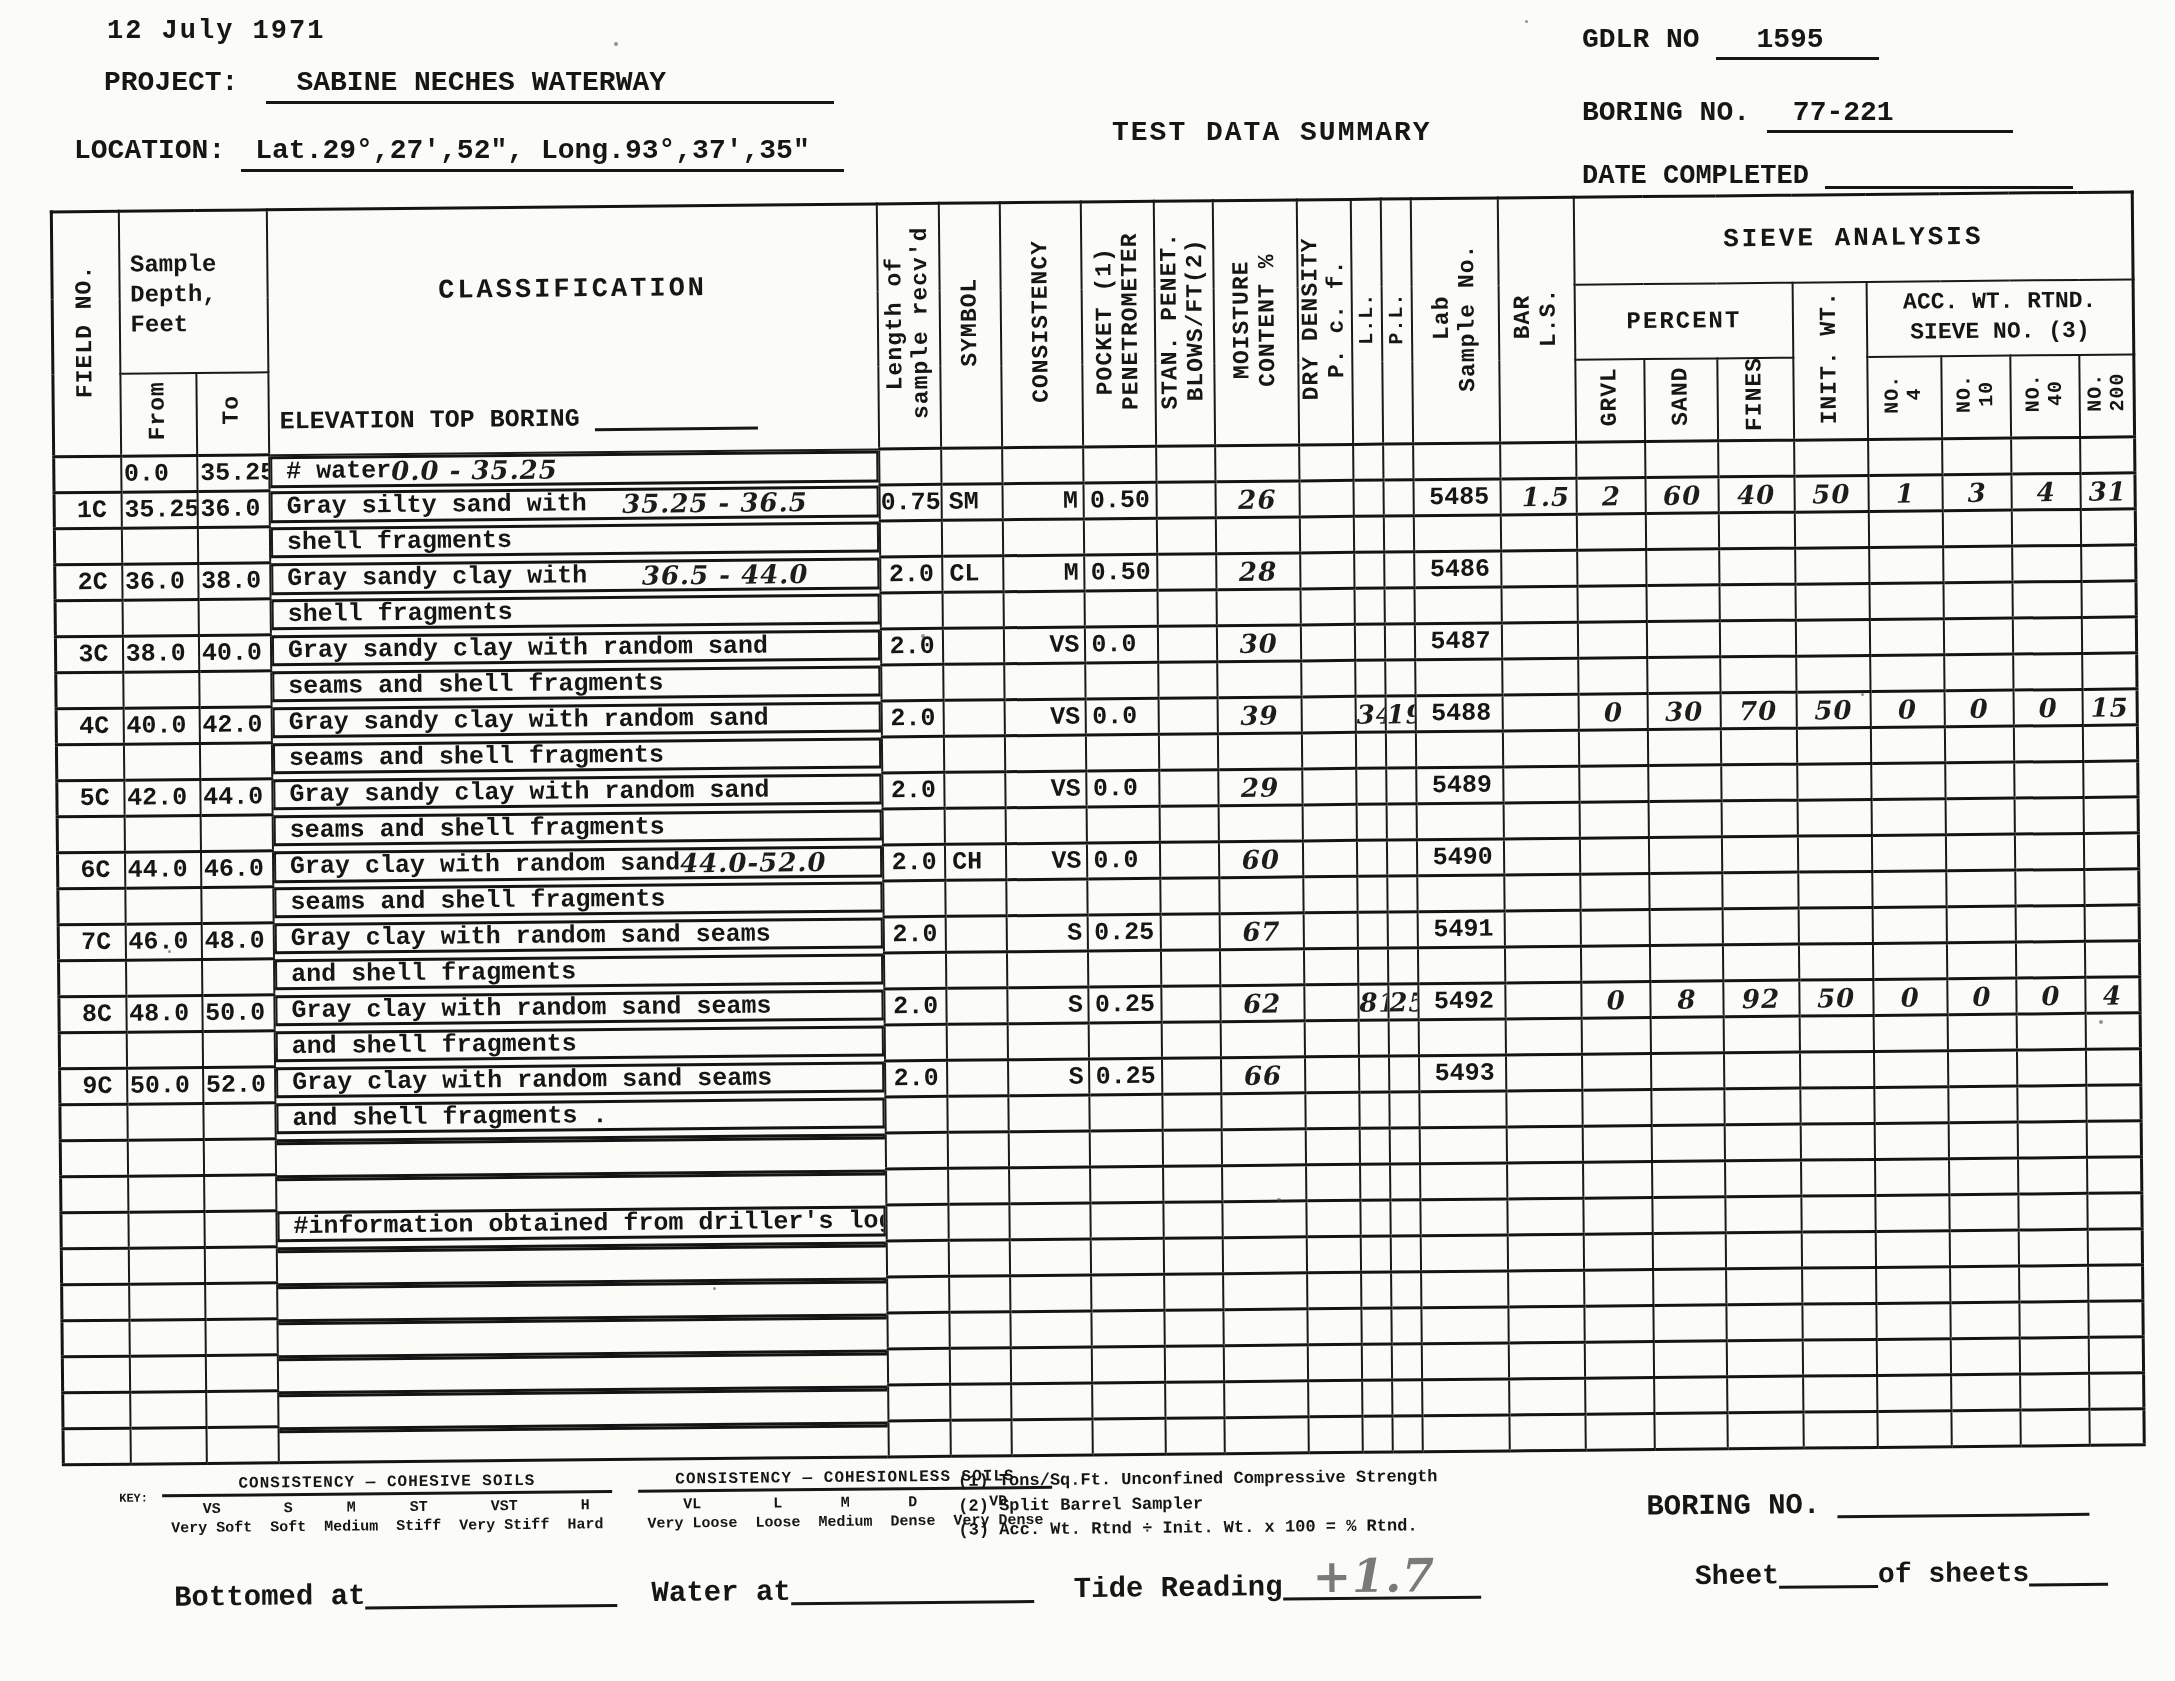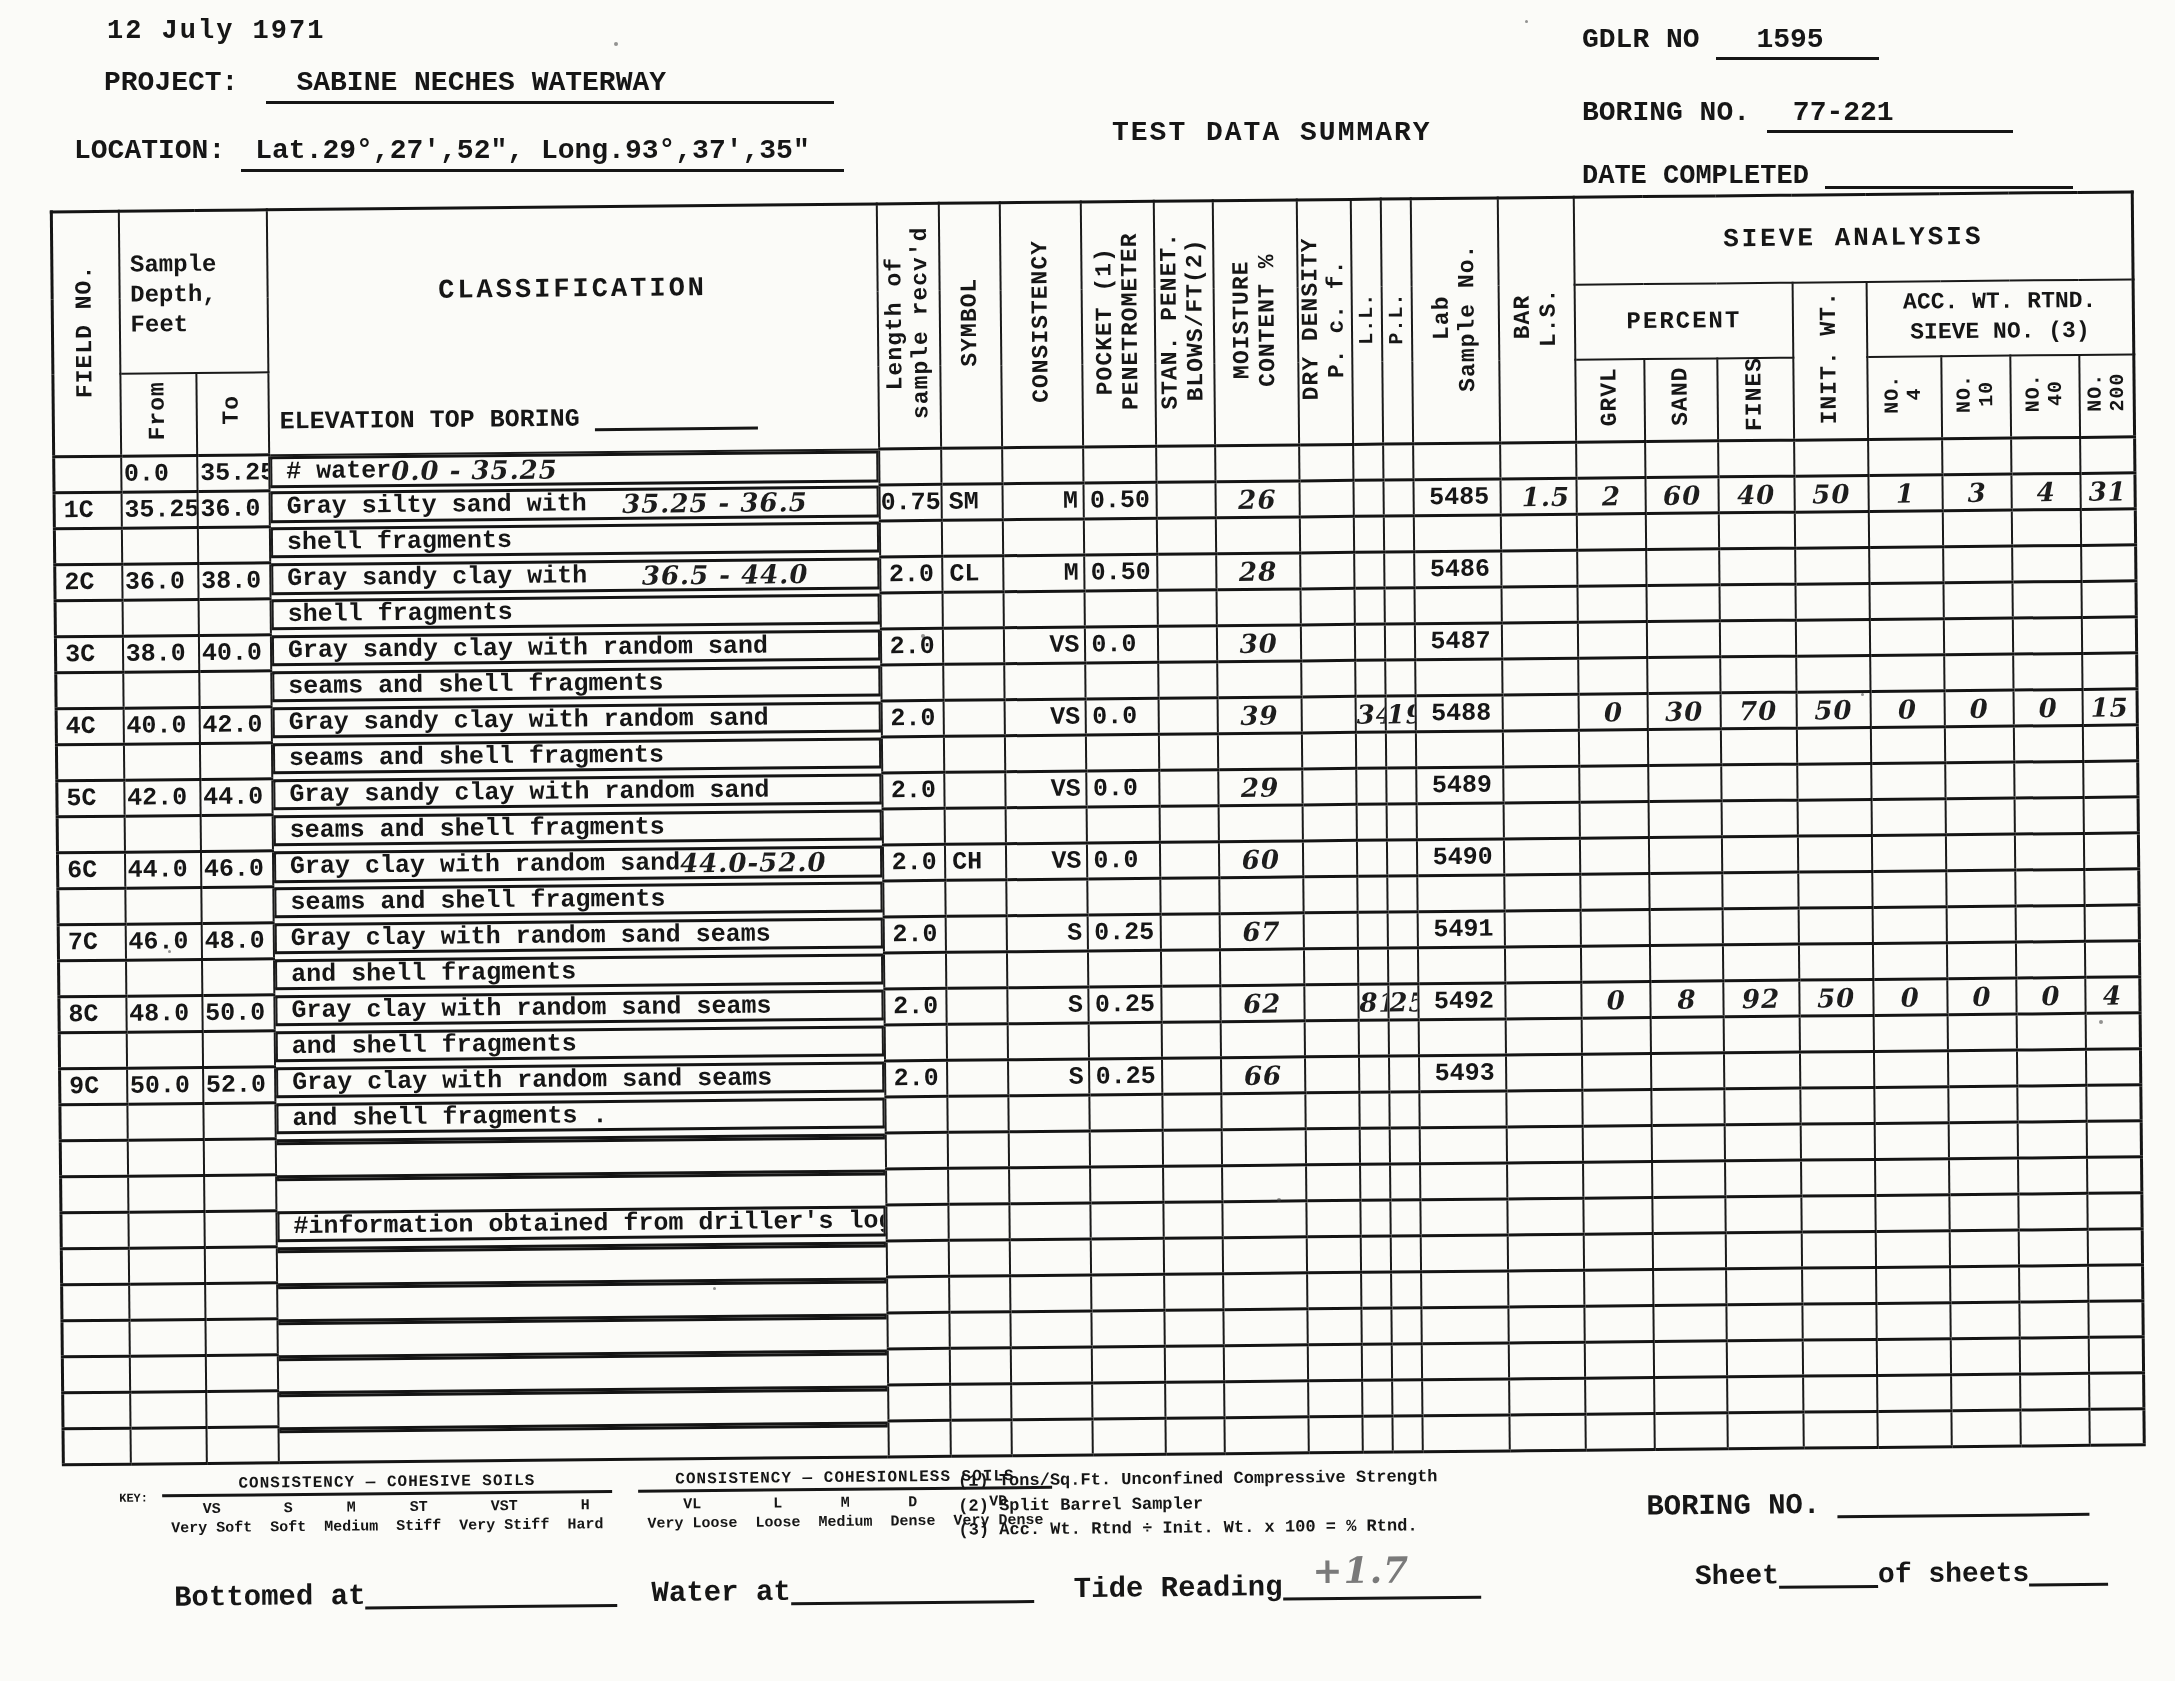--- a/index.html
+++ b/index.html
@@ -58,21 +58,21 @@
   .vsmall{font-size:20px;}
   .sampledepth-head{padding:6px 0 0 10px;text-align:left;font-size:24px;line-height:1.25;white-space:pre-line;}
   .class-head{position:relative;height:240px;}
   .class-title{position:absolute;top:65px;left:0;width:100%;text-align:center;font-size:27px;letter-spacing:3px;}
   .elev-row{position:absolute;bottom:16px;left:10px;font-size:25px;white-space:nowrap;}
   .sieve-title{font-size:26px;letter-spacing:3px;text-align:center;}
   .percent-head{font-size:24px;letter-spacing:2px;text-align:center;}
   .acc-head{font-size:23px;text-align:center;white-space:pre-line;line-height:1.3;}
 
   
-  .col-field{text-align:left;padding-left:8px;border-radius:16px;}
+  .col-field{text-align:center;padding-left:8px;border-radius:16px;}
   .col-from,.col-to{text-align:left;padding-left:2px;}
   .col-len,.col-moist,.col-ll,.col-pl,.col-grvl,.col-sand,.col-fines,
   .col-init,.col-n4,.col-n10,.col-n40,.col-n200{text-align:center;}
   .col-sym{text-align:left;padding-left:6px;}
   .col-cons{text-align:right;padding-right:5px;}
   .col-pocket{text-align:left;padding-left:5px;}
   .col-lab{text-align:center;padding-left:4px;}
   .col-bar{text-align:left;padding-left:20px;}
   td.cls-cell{display:flex;align-items:center;padding-left:14px;}
   .cls-hw{margin-left:auto;margin-right:69px;}
@@ -86,21 +86,21 @@
   .key-title{font-size:16px;text-align:center;border-bottom:3px solid #161616;padding:0 26px 1px 26px;letter-spacing:1px;}
   .key-pairs{display:flex;margin-top:4px;}
   .key-pair{padding:0 9px;text-align:center;}
   .key-abbr{font-size:15px;}
   .key-mean{font-size:15px;margin-top:2px;white-space:nowrap;}
   #notes-block{position:absolute;left:896px;top:8px;font-size:17px;line-height:1.45;white-space:nowrap;}
   #boring-footer{position:absolute;left:1584px;top:32px;font-size:29px;}
   #sheet-footer{position:absolute;left:1632px;top:103px;font-size:28px;}
   #bottom-line{position:absolute;left:111px;top:109px;font-size:29px;white-space:nowrap;}
   #tide-hw{position:relative;display:inline-block;width:198px;border-bottom:3px solid #161616;height:1.05em;vertical-align:-6px;}
-  #tide-hw .hw{position:absolute;left:30px;top:-18px;font-size:36px;color:#7a7a7a;}
+  #tide-hw .hw{position:absolute;left:30px;top:-18px;font-size:46px;color:#7a7a7a;}
 
   .speck{position:absolute;background:#3c3c3c;border-radius:50%;opacity:.55;}
 </style>
 </head>
 <body>
 
 <div class="abs" id="date-line">12 July 1971</div>
 
 <div class="abs" id="project-line">
   <span>PROJECT:</span><span class="val fill-val" style="border-bottom:3px solid #161616;padding:0 168px 3px 30px;">SABINE NECHES WATERWAY</span>

